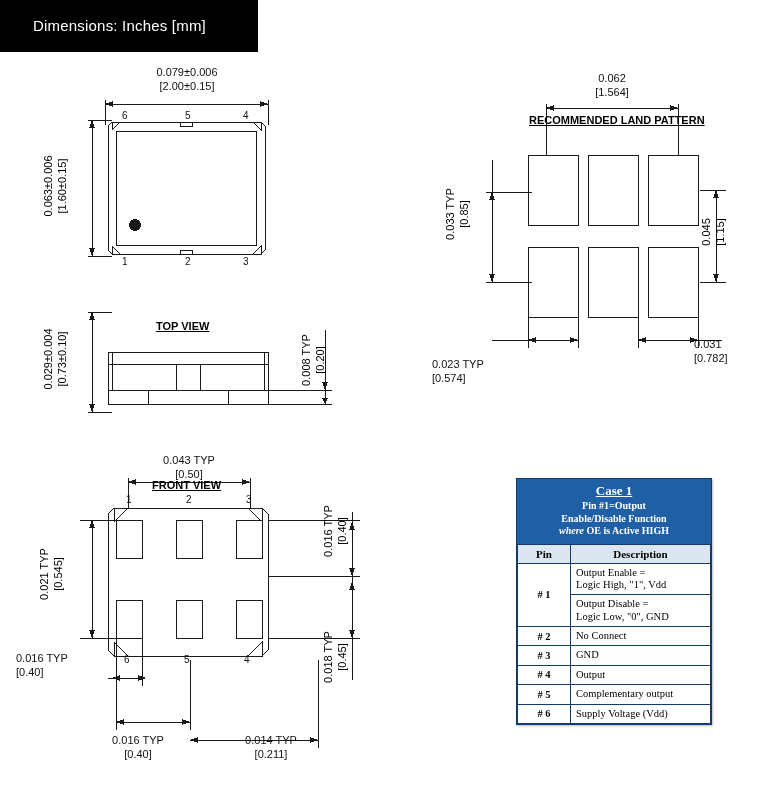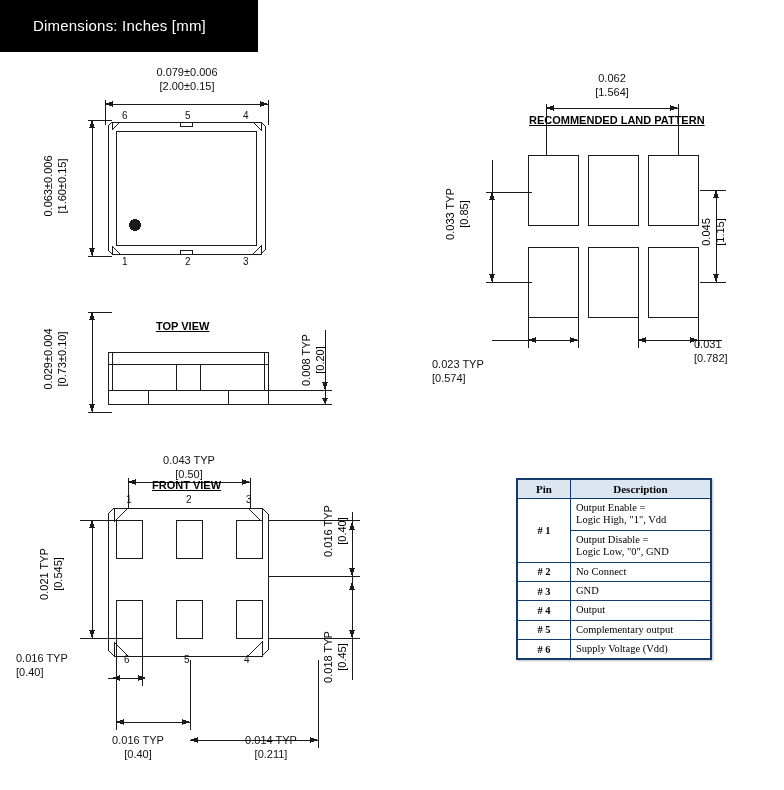--- a/index.html
+++ b/index.html
@@ -271,20 +271,28 @@
   <span>0.045</span><br><span>[1.15]</span>
 </div>
 <div class="lbl" style="left:432px;top:338px;width:92px;text-align:left;margin-top:20px;">
   <span>0.023   TYP</span><br><span>[0.574]</span>
 </div>
 <div class="lbl" style="left:694px;top:338px;width:62px;text-align:left;">
   <span>0.031</span><br><span>[0.782]</span>
 </div>
 
 <div class="case-table">
+  <div class="case-head">
+    <div class="c1">Case 1</div>
+    <div class="c2">
+      <span>Pin #1=Output</span><br>
+      <span>Enable/Disable Function</span><br>
+      <i>where</i><span> OE is Active HIGH</span>
+    </div>
+  </div>
   <table class="ct">
     <tbody>
         <tr>
       <th>Pin</th>
       <th class="desc">Description</th>
     </tr>
     <tr>
       <td class="pinc nbb" rowspan="2"># 1</td>
       <td class="dsc">Output Enable =<br>Logic High, "1", Vdd</td>
     </tr>

